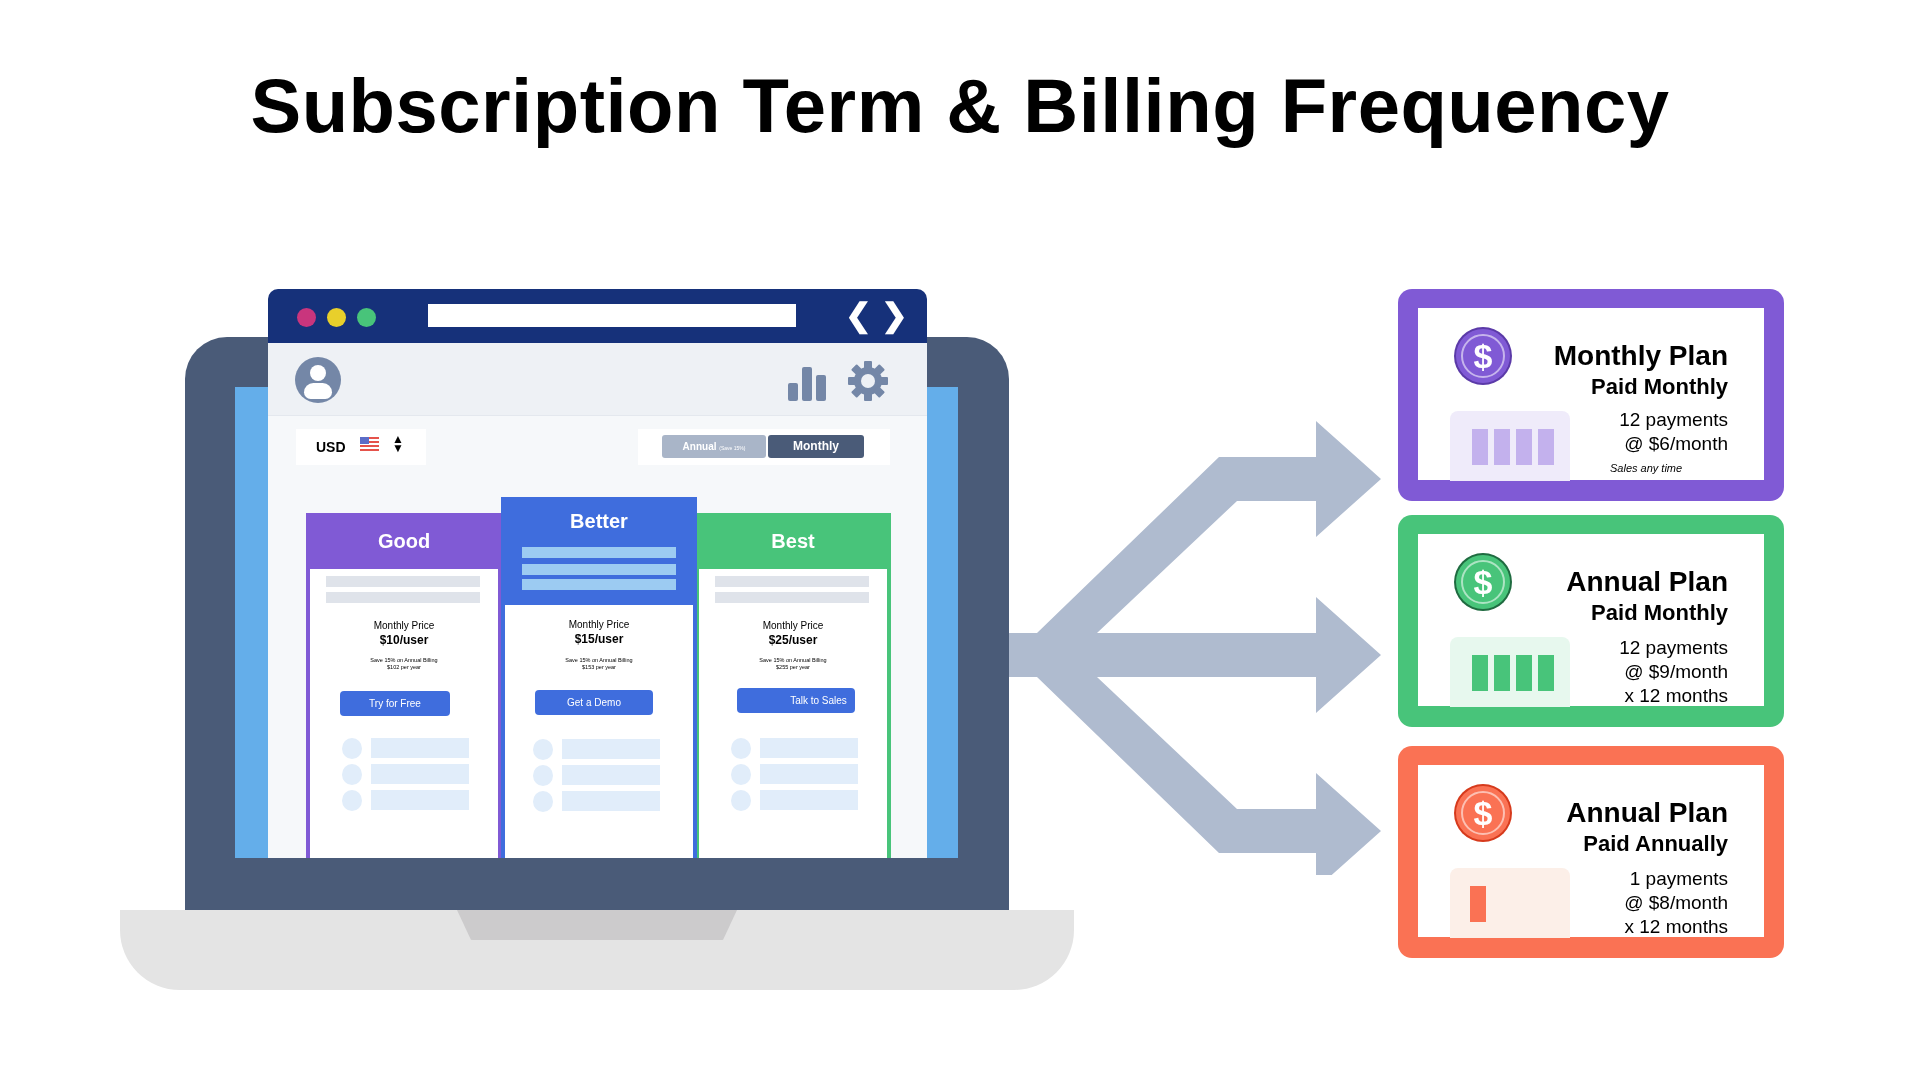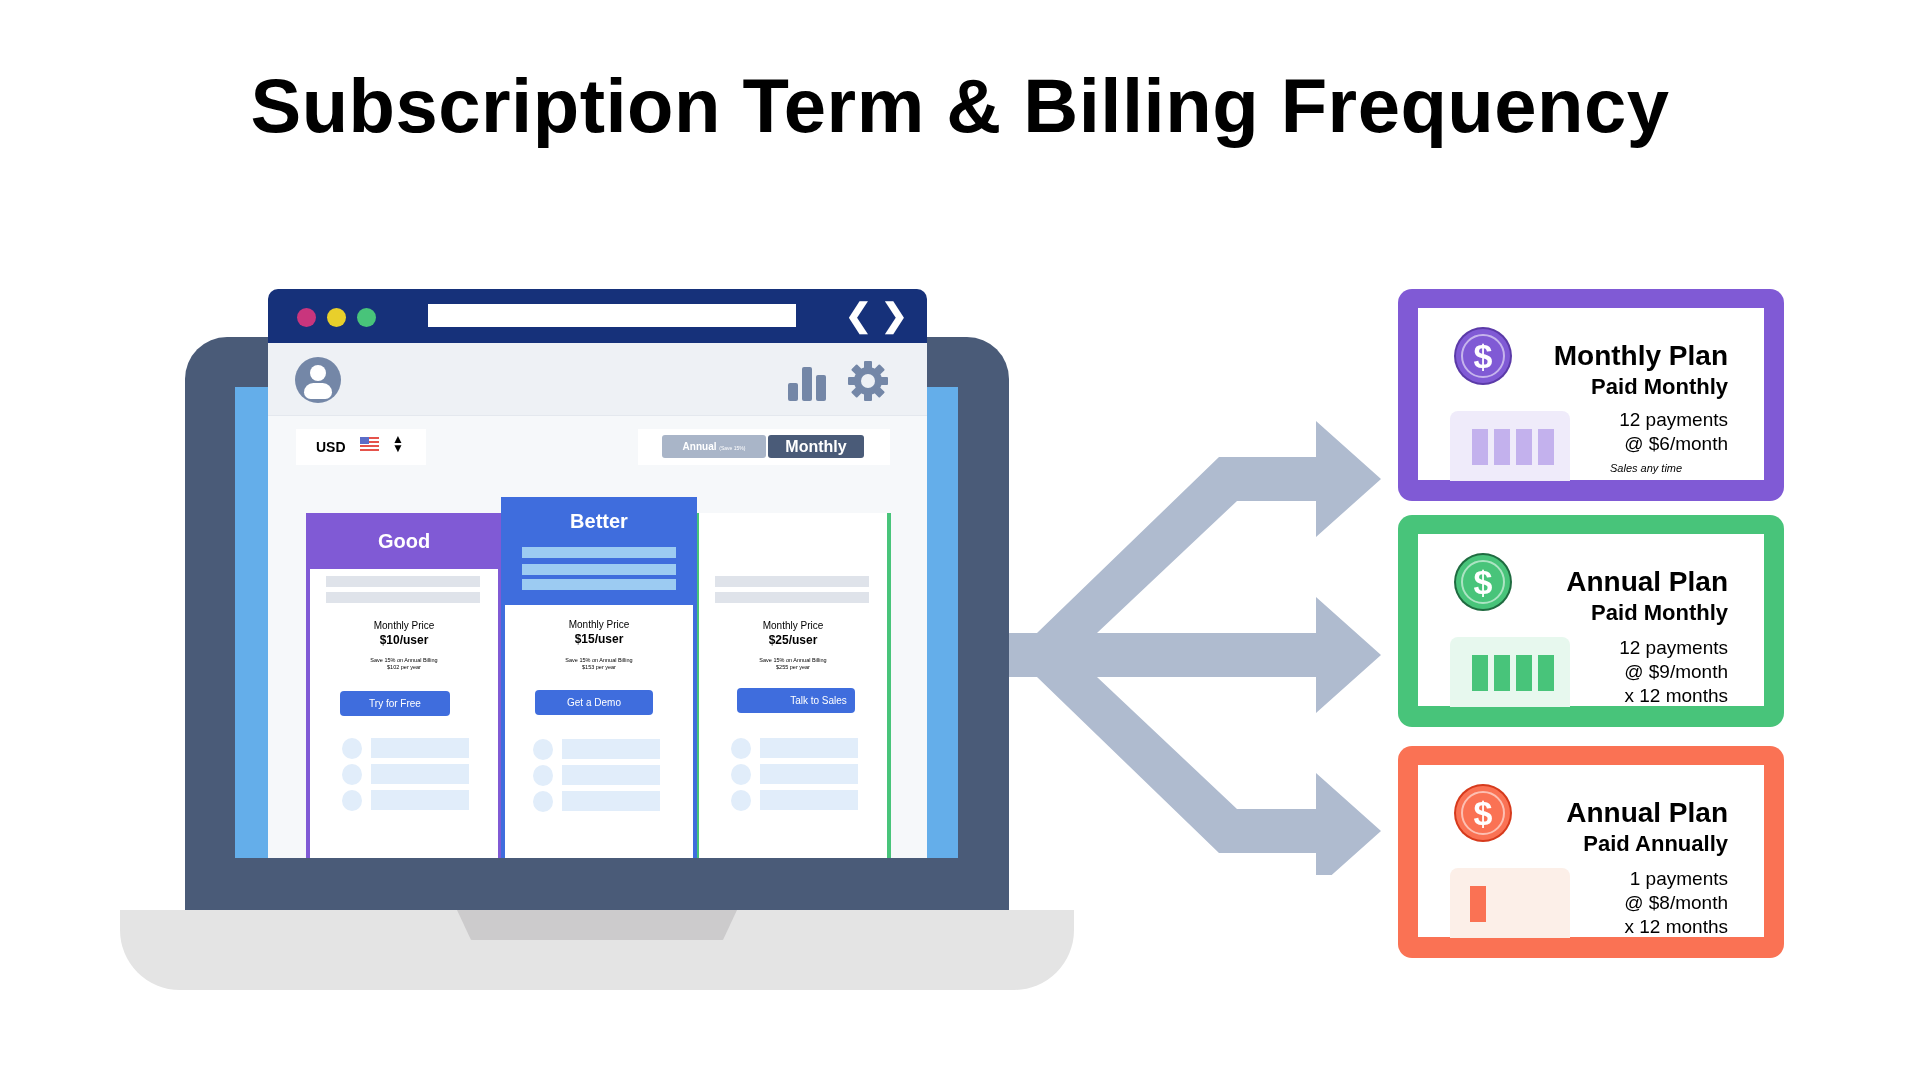--- a/index.html
+++ b/index.html
@@ -29,21 +29,21 @@
 
   #currency { left: 28px; top: 140px; width: 130px; height: 36px; background: #fff; }
   #currency-label { position: absolute; left: 20px; top: 10px; font-size: 14px; font-weight: bold; }
   #flag { position: absolute; left: 64px; top: 8px; width: 19px; height: 14px; background: repeating-linear-gradient(#e5534b 0 2px, #fff 2px 4px); }
   #flag::before { content: ""; position: absolute; left: 0; top: 0; width: 9px; height: 7px; background: #5b6cc7; }
   #sort-icon { position: absolute; left: 96px; top: 6px; font-size: 12px; line-height: 9px; text-align: center; }
 
   #billing-toggle { left: 370px; top: 140px; width: 252px; height: 36px; background: #fff; }
   #toggle-annual { position: absolute; left: 24px; top: 6px; width: 104px; height: 23px; background: #a9b5c8; border-radius: 3px; color: #fff; font-size: 10px; font-weight: bold; text-align: center; line-height: 23px; }
   #toggle-annual small { font-size: 5px; font-weight: normal; }
-  #toggle-monthly { position: absolute; left: 130px; top: 6px; width: 96px; height: 23px; background: #4a5b78; border-radius: 3px; color: #fff; font-size: 16px; font-weight: bold; text-align: center; line-height: 23px; }
+  #toggle-monthly { position: absolute; left: 130px; top: 6px; width: 96px; height: 23px; background: #4a5b78; border-radius: 3px; color: #fff; font-size: 12px; font-weight: bold; text-align: center; line-height: 23px; }
 
   
   .pcard { position: absolute; background: #fff; }
   .pcard .ph { position: absolute; left: 0; top: 0; width: 100%; color: #fff; font-weight: bold; font-size: 20px; text-align: center; }
   .pcard .skel { position: absolute; height: 11px; background: #dfe3ea; }
   .pcard .skel-light { position: absolute; height: 11px; background: #9ccbf2; }
   .pcard .mp { position: absolute; left: 0; width: 100%; text-align: center; font-size: 10px; }
   .pcard .price { position: absolute; left: 0; width: 100%; text-align: center; font-size: 12px; font-weight: bold; }
   .pcard .save { position: absolute; left: 0; width: 100%; text-align: center; font-size: 5.5px; line-height: 7px; }
   .pcard .cta { position: absolute; height: 25px; background: #3f6ddd; border-radius: 4px; color: #fff; font-size: 10px; text-align: center; line-height: 25px; }
@@ -137,20 +137,21 @@
     <div class="cta" style="left:30px;top:178px;width:110px;">Try for Free</div>
     <div class="feat-dot" style="left:32px;top:225px;"></div>
       <div class="feat-bar" style="left:61px;top:225px;"></div>
     <div class="feat-dot" style="left:32px;top:251px;"></div>
       <div class="feat-bar" style="left:61px;top:251px;"></div>
     <div class="feat-dot" style="left:32px;top:277px;"></div>
       <div class="feat-bar" style="left:61px;top:277px;"></div>
   </div>
 
   <div class="pcard" style="left:427px;top:224px;width:196px;height:345px;border:4px solid #48c47a;border-top:none;border-bottom:none;">
+    <div class="ph" style="height:56px;line-height:56px;background:#48c47a;width:196px;left:-4px;">Best</div>
     <div class="skel" style="left:16px;top:63px;width:154px;"></div>
     <div class="skel" style="left:16px;top:79px;width:154px;"></div>
     <div class="mp" style="top:107px;">Monthly Price</div>
     <div class="price" style="top:120px;">$25/user</div>
     <div class="save" style="top:144px;">Save 15% on Annual Billing</div>
     <div class="save" style="top:151px;">$255 per year</div>
     <div class="cta" style="left:38px;top:175px;width:118px;padding-left:45px;">Talk to Sales</div>
     <div class="feat-dot" style="left:32px;top:225px;"></div>
       <div class="feat-bar" style="left:61px;top:225px;"></div>
     <div class="feat-dot" style="left:32px;top:251px;"></div>

